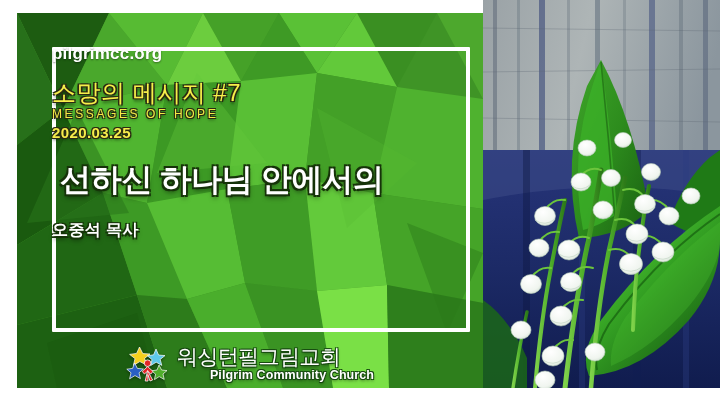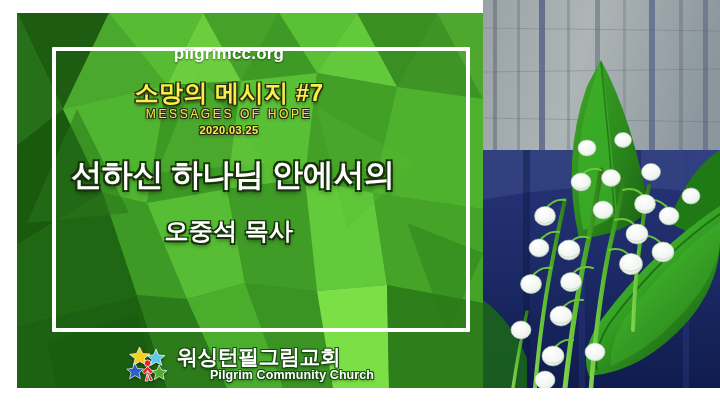--- a/index.html
+++ b/index.html
@@ -32,37 +32,37 @@
     border-radius:1px;
     pointer-events:none;
     z-index:3;
   }
 
   
   .text-col{
     position:absolute;
     left:35px; top:20px;
     width:354px;
-    text-align:center;
+    text-align:left;
     z-index:6;
   }
 
   .url{
     font-size:17px;
     font-weight:700;
     color:#ffffff;
     letter-spacing:0.2px;
     margin-top:11px;
     text-shadow:0 1px 2px rgba(0,0,0,.45);
   }
 
   .series-ko{
     margin-top:16px;
     font-size:24px;
-    font-weight:700;
+    font-weight:400;
     color:#f7ef4a;
     letter-spacing:0.5px;
     line-height:1.05;
     text-shadow:
       -1.4px -1.4px 0 #2a2a12, 1.4px -1.4px 0 #2a2a12,
       -1.4px  1.4px 0 #2a2a12, 1.4px  1.4px 0 #2a2a12,
        0 2.5px 3px rgba(0,0,0,.55);
   }
   .series-en{
     margin-top:2px;
@@ -70,21 +70,21 @@
     font-weight:400;
     color:#f3ea46;
     letter-spacing:2.6px;
     text-shadow:
       -1px -1px 0 #2a2a12, 1px -1px 0 #2a2a12,
       -1px  1px 0 #2a2a12, 1px  1px 0 #2a2a12,
        0 2px 3px rgba(0,0,0,.5);
   }
   .date{
     margin-top:3px;
-    font-size:11px;
+    font-size:15px;
     font-weight:700;
     color:#f5ec4b;
     letter-spacing:0.4px;
     text-shadow:
       -1.1px -1.1px 0 #2a2a12, 1.1px -1.1px 0 #2a2a12,
       -1.1px  1.1px 0 #2a2a12, 1.1px  1.1px 0 #2a2a12,
        0 2px 3px rgba(0,0,0,.5);
   }
 
   .sermon-title{
@@ -106,21 +106,21 @@
     font-weight:700;
     color:#ffffff;
     letter-spacing:-0.2px;
     text-shadow:
       -1.4px -1.4px 0 #163309, 1.4px -1.4px 0 #163309,
       -1.4px  1.4px 0 #163309, 1.4px  1.4px 0 #163309,
        0 2.5px 4px rgba(0,0,0,.55);
   }
   .speaker{
     margin-top:22px;
-    font-size:24px;
+    font-size:16px;
     font-weight:800;
     color:#ffffff;
     letter-spacing:0.4px;
     text-shadow:
       -1.5px -1.5px 0 #163309, 1.5px -1.5px 0 #163309,
       -1.5px  1.5px 0 #163309, 1.5px  1.5px 0 #163309,
        0 2.5px 4px rgba(0,0,0,.55);
   }
 
   
@@ -132,21 +132,21 @@
     align-items:center;
     justify-content:center;
     gap:9px;
     z-index:6;
   }
   .logo-mark{ width:42px; height:42px; flex:0 0 42px; }
   .logo-mark svg{ display:block; width:42px; height:42px;
     filter:drop-shadow(0 1px 1.5px rgba(0,0,0,.45)); }
   .logo-words{ text-align:left; line-height:1; }
   .logo-ko{
-    font-size:21px; font-weight:700; color:#ffffff; letter-spacing:-0.6px;
+    font-size:21px; font-weight:400; color:#ffffff; letter-spacing:-0.6px;
     text-shadow:-1px -1px 0 #174a10, 1px -1px 0 #174a10,
                 -1px 1px 0 #174a10, 1px 1px 0 #174a10,
                  0 2px 3px rgba(0,0,0,.5);
   }
   .logo-en{
     margin-top:2px;
     font-size:12.5px; font-weight:700; color:#ffffff; letter-spacing:0.1px;
     text-shadow:-0.8px -0.8px 0 #174a10, 0.8px -0.8px 0 #174a10,
                 -0.8px 0.8px 0 #174a10, 0.8px 0.8px 0 #174a10,
                  0 1.5px 3px rgba(0,0,0,.5);

